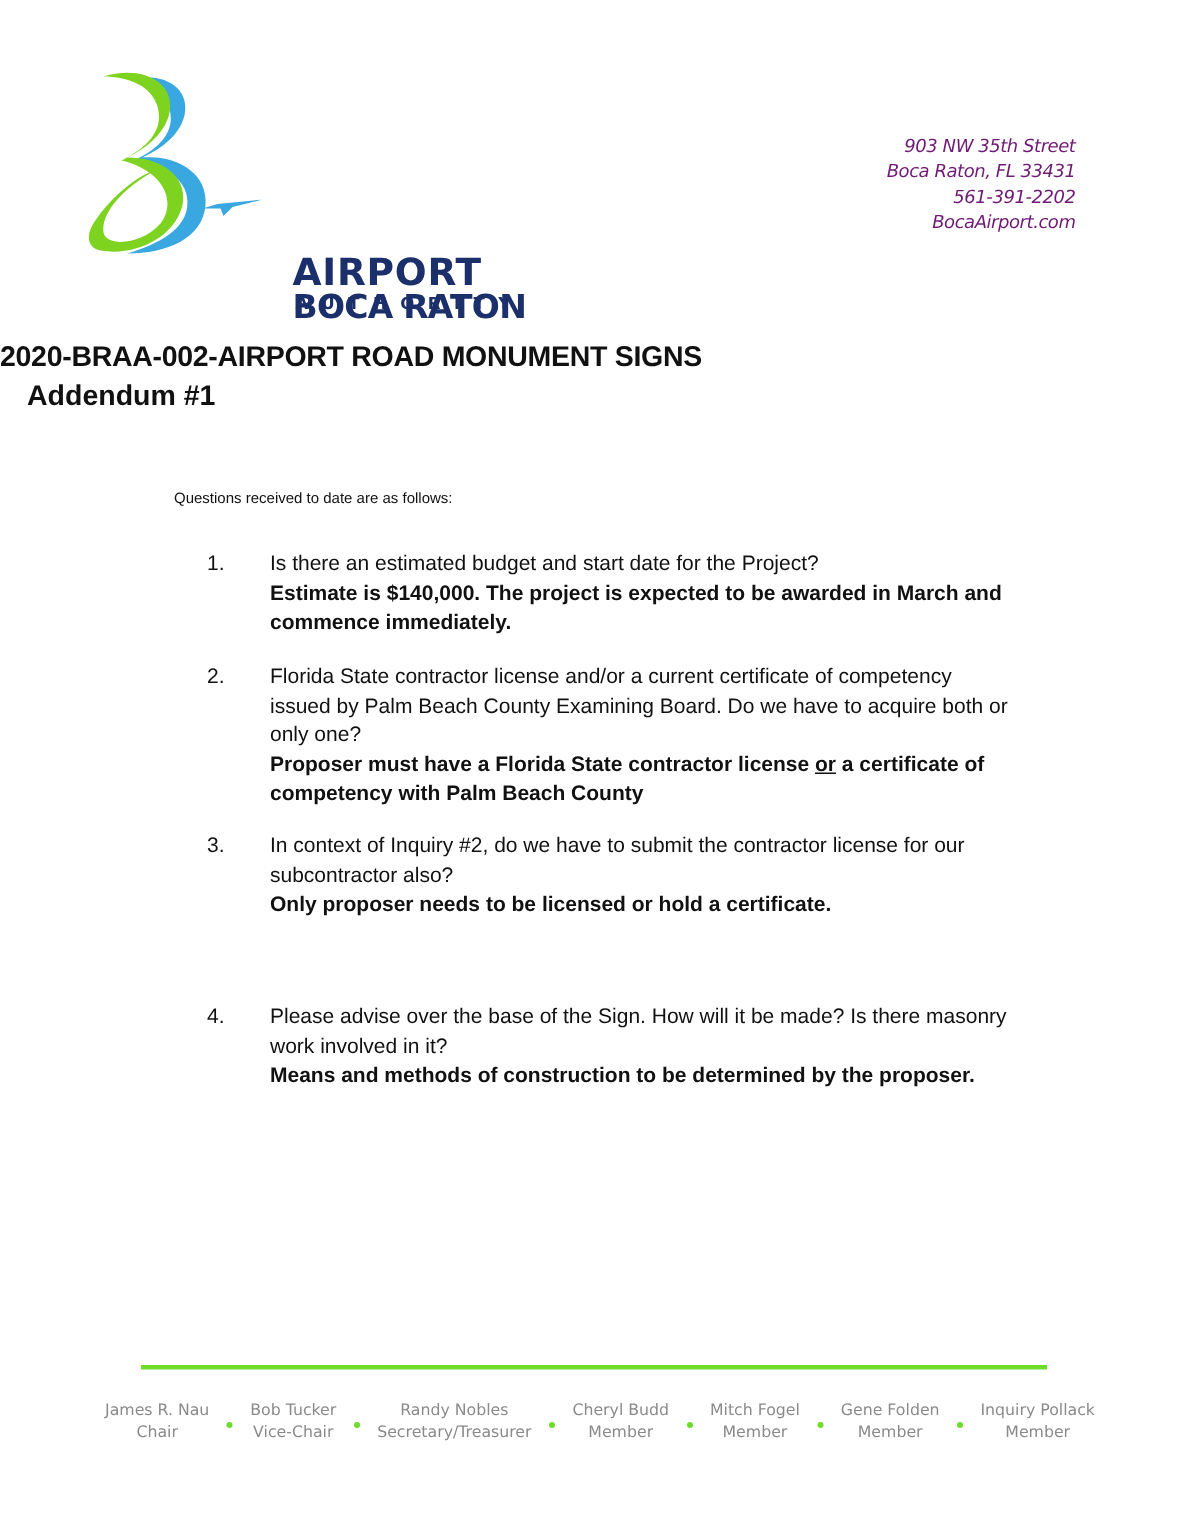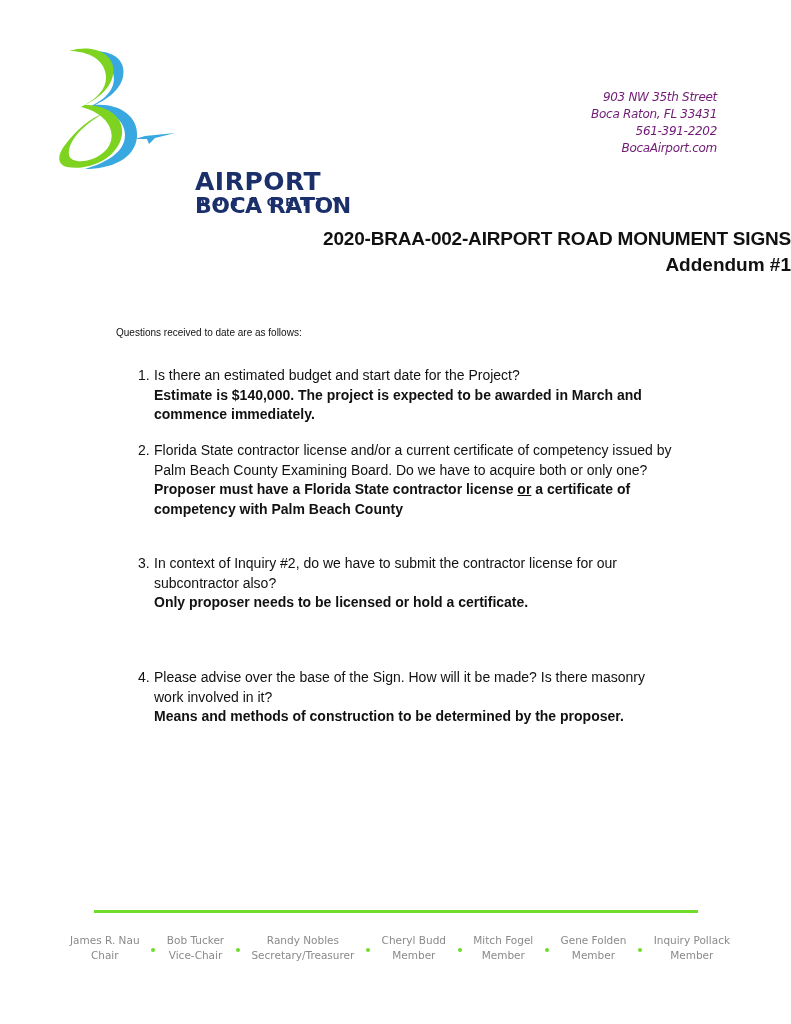--- a/index.html
+++ b/index.html
@@ -10,29 +10,29 @@
     .logo svg.mark { position: absolute; left: 0; top: 0; width: 95px; height: 128px; }
     .logo .plane { position: absolute; left: 80px; top: 88px; width: 40px; height: 12px; }
     .logo-text { position: absolute; left: 140px; top: 105px; color: #1b2f6b; font-family: "DejaVu Sans", sans-serif; }
     .logo-line1 { position: absolute; left: 0; top: 0; font-size: 22px; font-weight: bold; letter-spacing: -0.5px; white-space: nowrap; line-height: 20px; margin-top: 46px; }
     .logo-line2 { position: absolute; left: 0; top: 19px; font-size: 25px; font-weight: bold; white-space: nowrap; line-height: 26px; letter-spacing: 0.5px; }
     .logo-line3 { position: absolute; left: 2px; top: 47px; font-size: 11px; font-weight: bold; letter-spacing: 9px; white-space: nowrap; line-height: 12px; }
 
     .address { position: absolute; right: 74px; top: 89px; text-align: right; color: #701a75; font-size: 12px; line-height: 17px; font-family: "DejaVu Sans", sans-serif; letter-spacing: -0.3px; font-style: italic; }
     .address div { white-space: nowrap; }
 
-    .title-block { position: absolute; left: 0; width: 791px; top: 226px; text-align: right; font-family: "Liberation Sans", sans-serif; font-weight: bold; color: #111; }
+    .title-block { position: absolute; left: 0; width: 791px; top: 226px; text-align: left; font-family: "Liberation Sans", sans-serif; font-weight: bold; color: #111; }
     .title { font-size: 19px; line-height: 26px; letter-spacing: -0.2px; }
     .subtitle { font-size: 19px; line-height: 26px; margin-left: 18px; }
 
     .intro { position: absolute; left: 116px; top: 323px; font-size: 10px; line-height: 20px; }
 
     .qa { position: absolute; left: 138px; width: 540px; font-size: 14px; line-height: 19.5px; }
     .qa .num { position: absolute; left: 0; top: 0; }
-    .qa .body { margin-left: 16px; }
+    .qa .body { margin-left: 42px; }
     .qa .answer { font-weight: bold; }
     .qa .answer u { text-decoration: underline; }
 
     .footer-rule { position: absolute; left: 94px; top: 910px; width: 604px; height: 3px; background: #6fdc2a; }
     .board { position: absolute; left: 70px; top: 933px; width: 660px; display: flex; justify-content: space-between; align-items: center; font-family: "DejaVu Sans", sans-serif; color: #8a8a8a; font-size: 10.5px; line-height: 15px; }
     .member { text-align: center; white-space: nowrap; }
     .dot { width: 4px; height: 4px; border-radius: 50%; background: #6fdc2a; margin-top: 4px; }
   </style>
 </head>
 <body>

